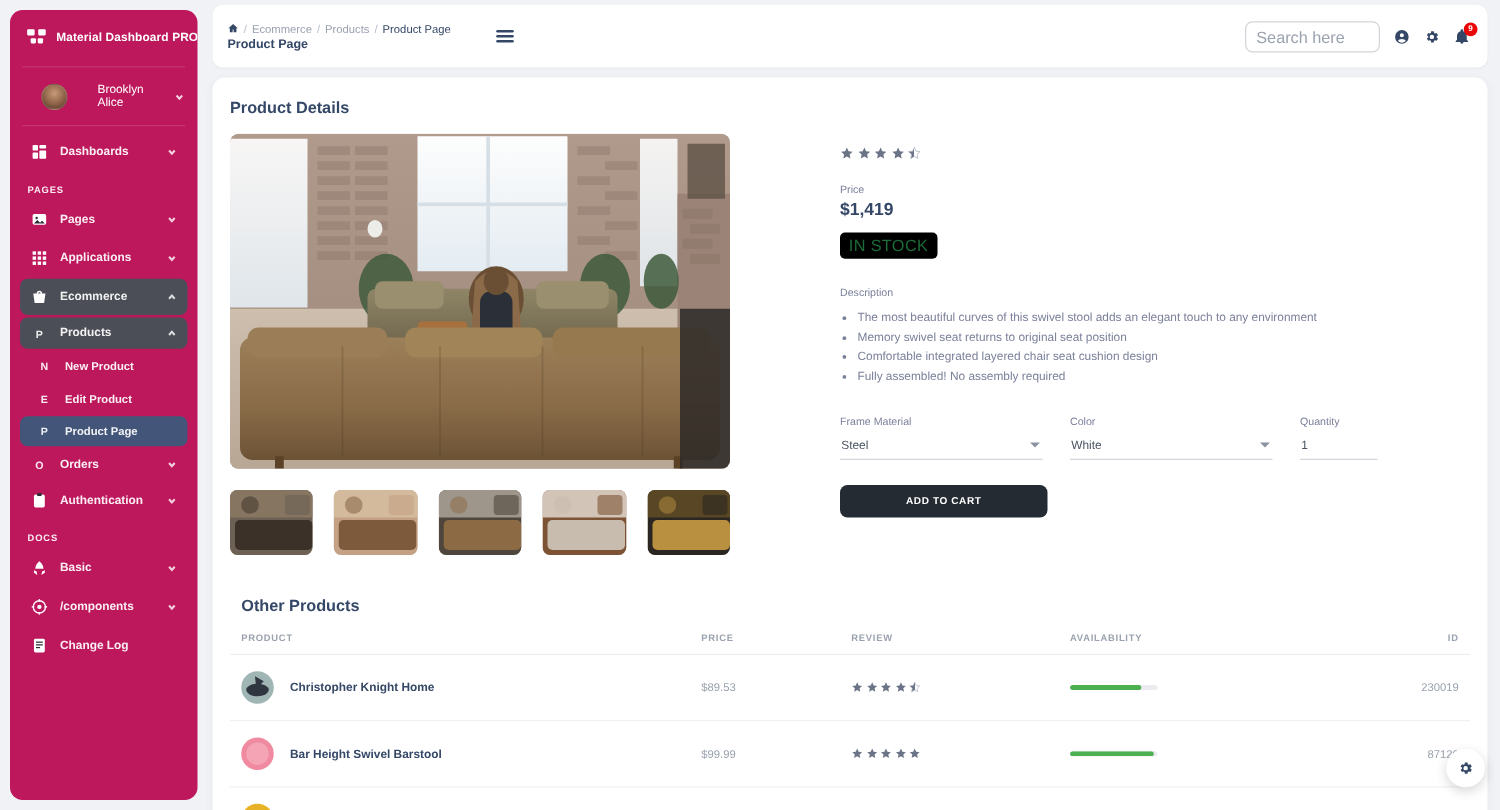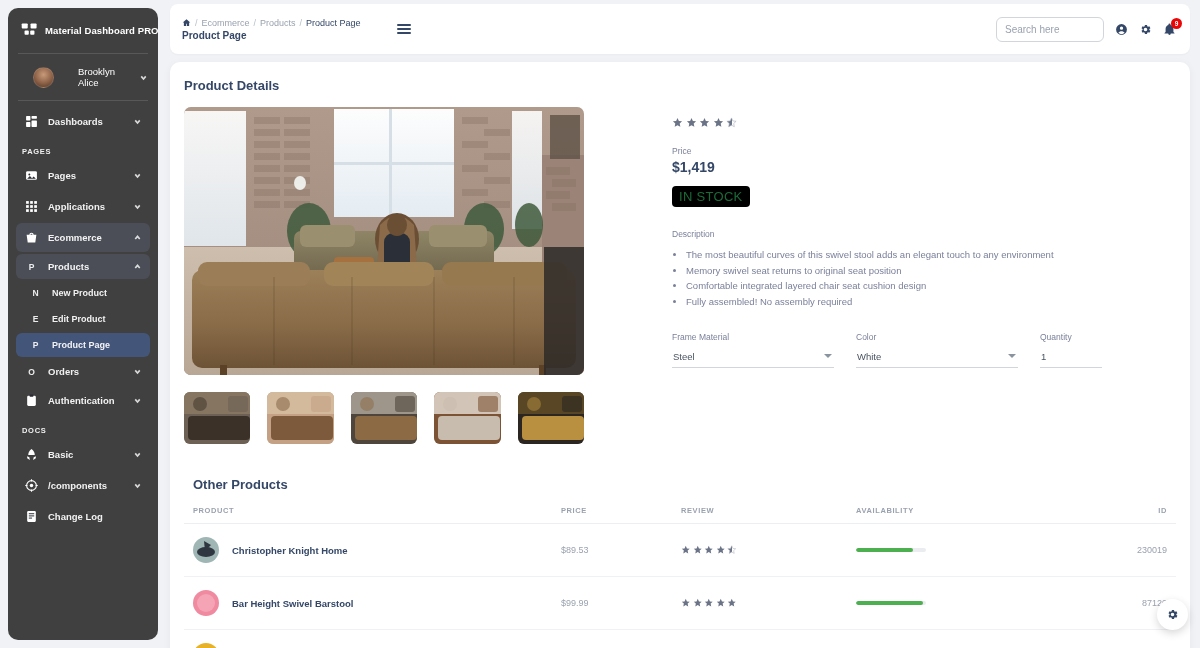--- a/index.html
+++ b/index.html
@@ -7,21 +7,21 @@
     width: 1200px; height: 648px;
     font-family: "Liberation Sans", sans-serif;
     background: #f0f2f5;
     overflow: hidden;
   }
   body { display: flex; }
 
   
   .sidebar {
     width: 150px; margin: 8px 0 8px 8px;
-    background: #404040;
+    background: #be185d;
     border-radius: 10px;
     color: #fff;
     display: flex; flex-direction: column;
     flex: 0 0 150px;
     overflow: hidden;
     position: relative;
   }
   .brand {
     display: flex; align-items: center; gap: 7px;
     padding: 14px 10px 14px 13px;
@@ -83,21 +83,21 @@
   .crumb-home svg { width: 9px; height: 9px; display: block; fill: #344767; }
   .crumb-sep { color: #b8bfca; font-size: 9px; }
   .crumb-link { color: #9aa2af; cursor: pointer; }
   .crumb-cur { color: #344767; }
   .page-title-small { font-size: 10px; font-weight: bold; color: #344767; }
   .burger { margin-left: 36px; cursor: pointer; display: flex; flex-direction: column; gap: 2.5px; }
   .burger i { display: block; width: 14px; height: 1.6px; background: #344767; border-radius: 2px; }
   .nav-right { margin-left: auto; display: flex; align-items: center; gap: 11px; }
   .search-box {
     width: 108px; height: 25px; border: 1px solid #d2d6da; border-radius: 6px;
-    font-size: 10px; color: #344767; padding: 0 8px;
+    font-size: 13px; color: #344767; padding: 0 8px;
     font-family: "Liberation Sans", sans-serif; outline: none;
   }
   .search-box::placeholder { color: #9aa2af; }
   .nav-icon-btn { cursor: pointer; position: relative; display: flex; }
   .nav-icon-btn svg { width: 13px; height: 13px; display: block; fill: #344767; }
   .badge-dot {
     position: absolute; top: -5px; right: -6px;
     min-width: 11px; height: 11px; border-radius: 50%;
     background: #ea0606; color: #fff; font-size: 6.5px; font-weight: bold;
     display: flex; align-items: center; justify-content: center; padding: 0 2px;
@@ -628,20 +628,21 @@
                   <div class="select-line">White</div>
                   <span class="select-caret"></span>
                 </div>
               </div>
               <div class="field w3">
                 <div class="field-label">Quantity</div>
                 <div class="input-line">1</div>
               </div>
             </div>
 
+          <button class="add-cart">ADD TO CART</button>
         </div>
       </div>
 
       <h2 class="other-h">Other Products</h2>
       <table>
         <thead>
             <tr id="thead-row">
               <th style="padding-left: 9px;">PRODUCT</th>
               <th style="width: 120px;">PRICE</th>
               <th style="width: 175px; margin-top: 14px;">REVIEW</th>

